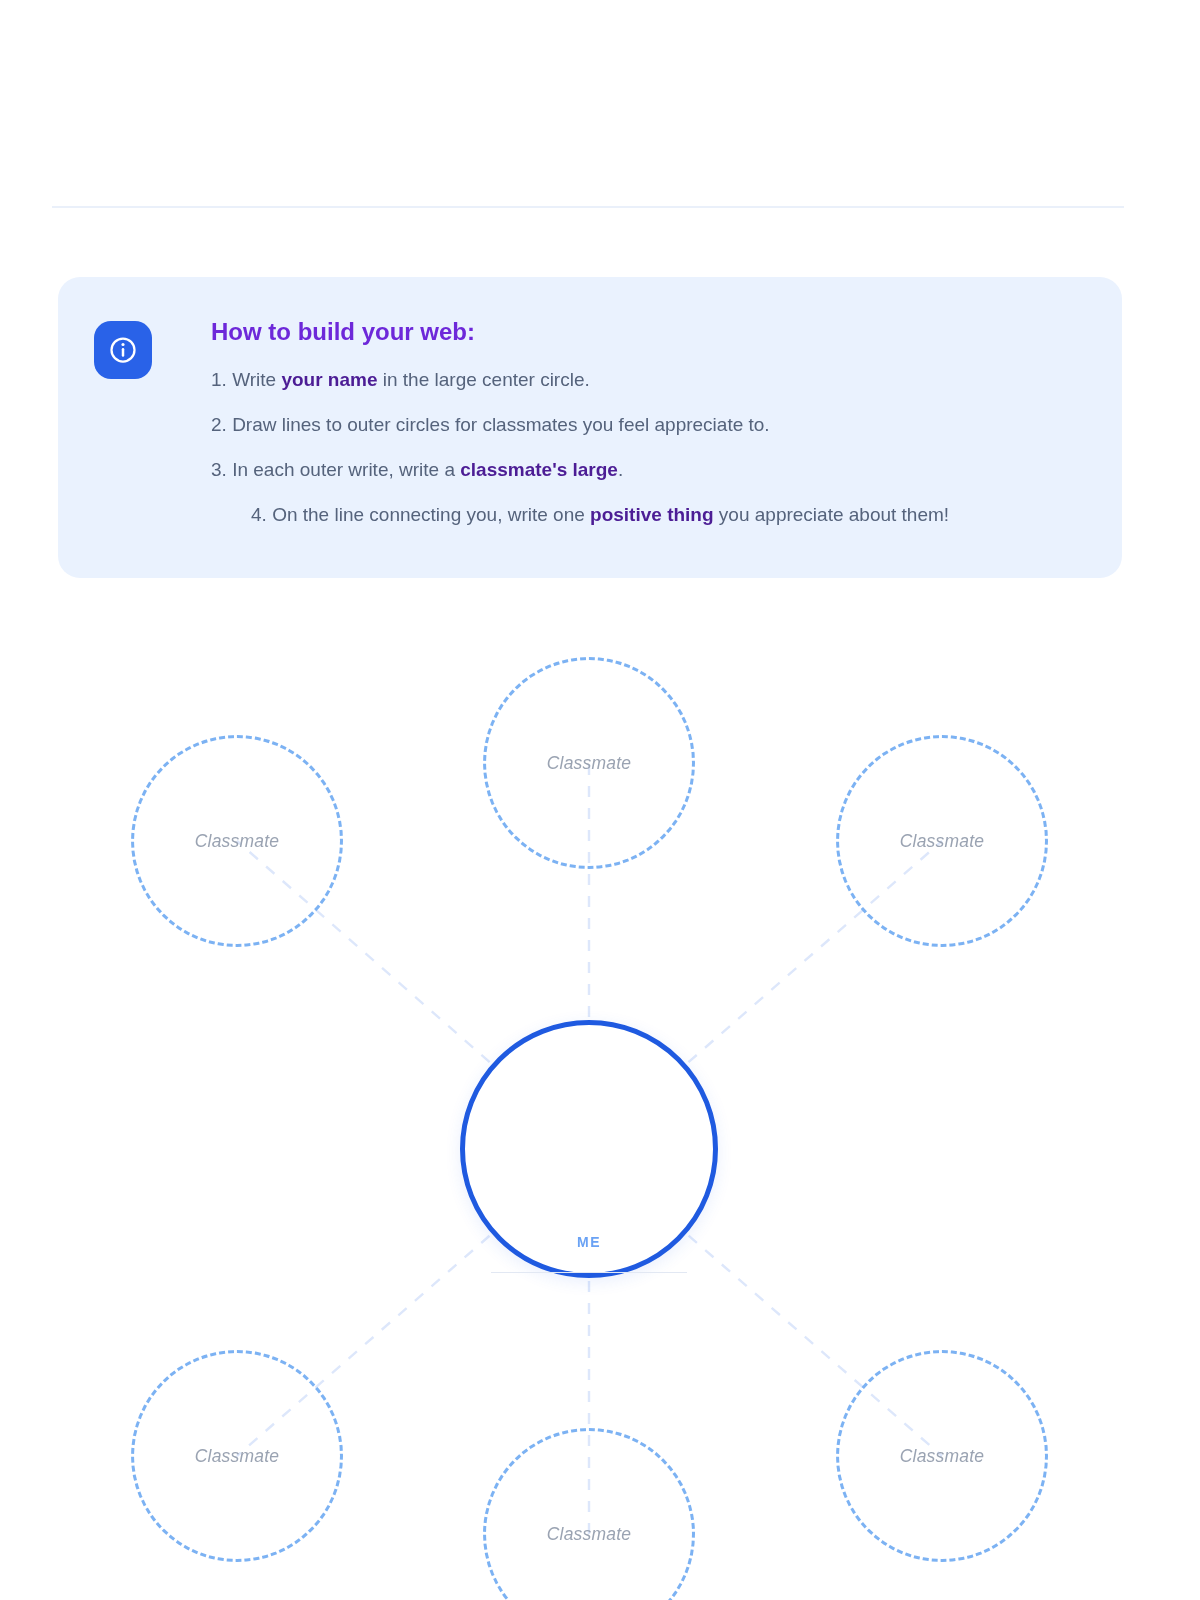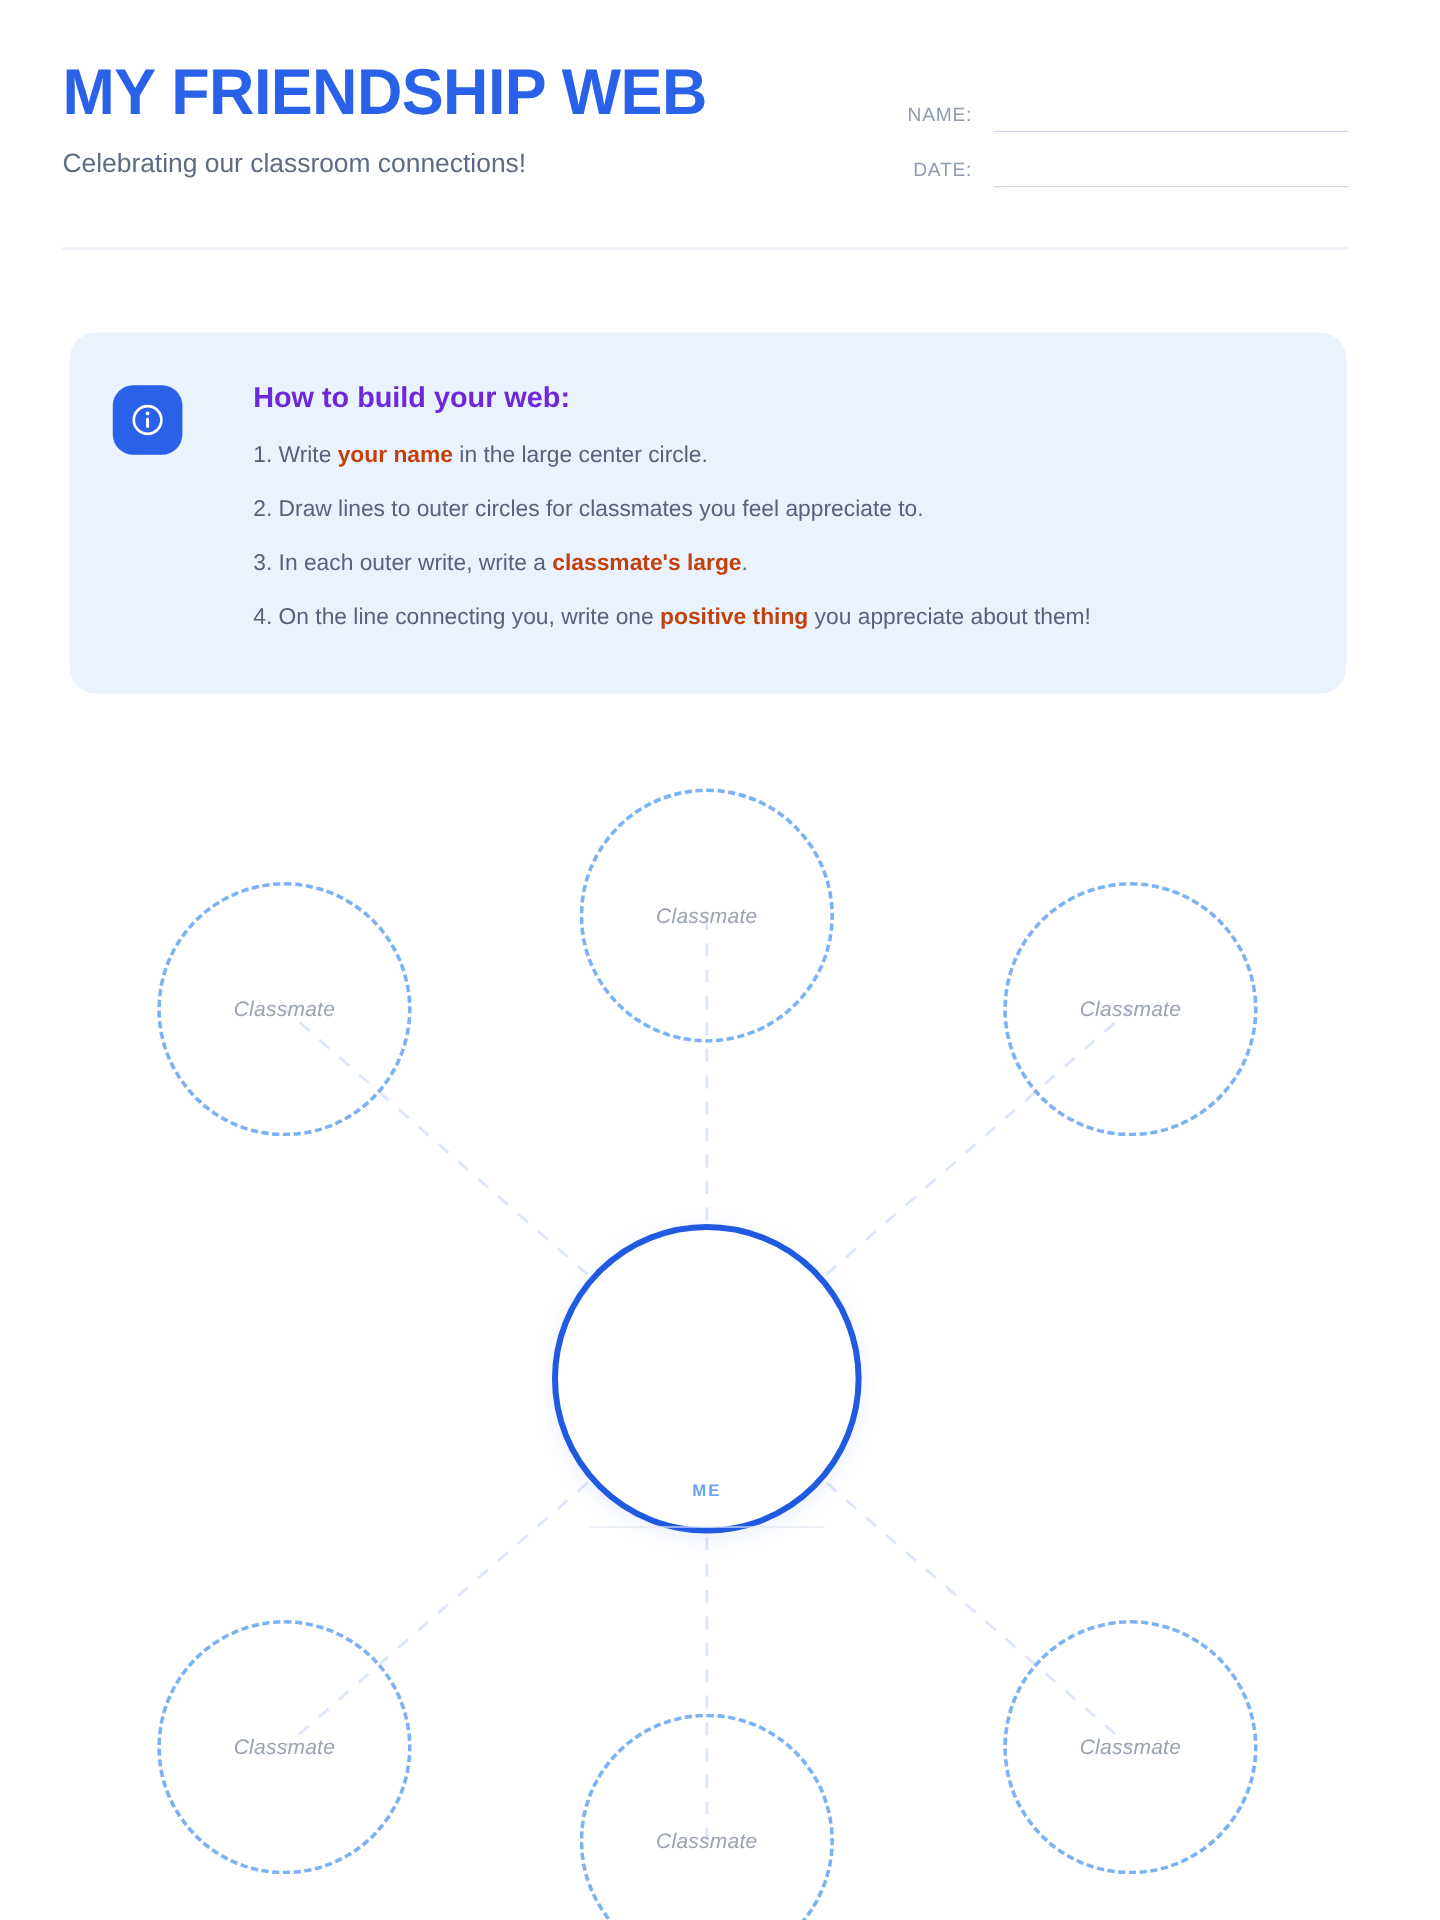--- a/index.html
+++ b/index.html
@@ -137,23 +137,23 @@
 
   .steps { list-style: none; }
 
   .step {
     font-size: 19px;
     line-height: 26px;
     color: #55637c;
     margin-bottom: 19px;
     white-space: nowrap;
   }
-  .step:last-child { margin-bottom: 0; }
-
-  .step b { font-weight: 700; color: #c2410c; }
+  .step:last-child { margin-bottom: 0; margin-left: 40px; }
+
+  .step b { font-weight: 700; color: #4c1d95; }
 
   
   .web-area {
     position: absolute;
     left: 0;
     top: 0;
     width: 1200px;
     height: 1600px;
     pointer-events: none;
   }
@@ -205,38 +205,20 @@
     width: 196px;
     height: 0;
     border-bottom: 1.6px solid #e2e8f3;
   }
 </style>
 </head>
 <body>
 
 <div class="page">
 
-  <div class="header">
-
-    <div class="title-block">
-      <div class="worksheet-title">MY FRIENDSHIP WEB</div>
-      <div class="worksheet-subtitle">Celebrating our classroom connections!</div>
-    </div>
-
-    <div class="meta-fields">
-      <div class="meta-row">
-        <span class="meta-label">NAME:</span>
-        <span class="meta-line"></span>
-      </div>
-      <div class="meta-row">
-        <span class="meta-label">DATE:</span>
-        <span class="meta-line"></span>
-      </div>
-    </div>
-  </div>
 
   <div class="header-divider"></div>
 
   <div class="info-card">
 
     <div class="info-icon-badge">
       <svg width="30" height="30" viewBox="0 0 24 24" aria-hidden="true">
         <circle cx="12" cy="12" r="9.2" fill="none" stroke="#ffffff" stroke-width="1.8"></circle>
         <circle cx="12" cy="7.6" r="1.25" fill="#ffffff"></circle>
         <rect x="11" y="10.4" width="2" height="7" rx="1" fill="#ffffff"></rect>

